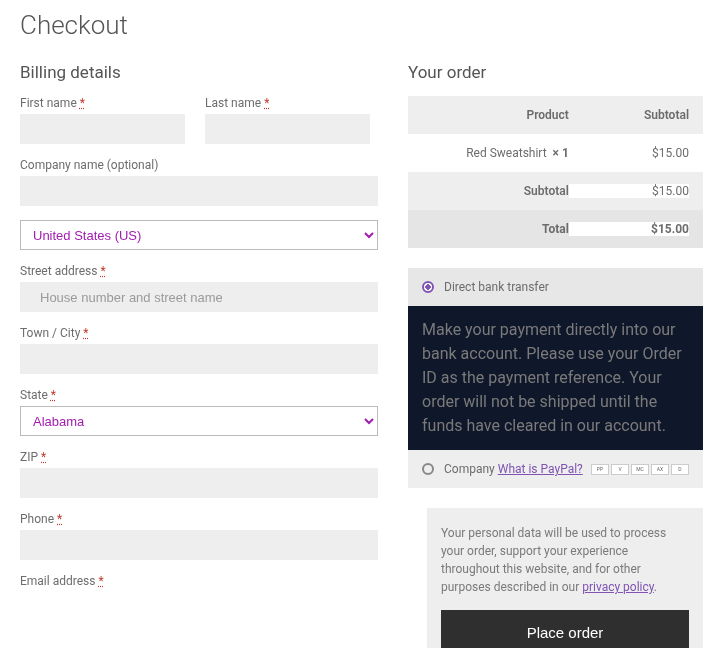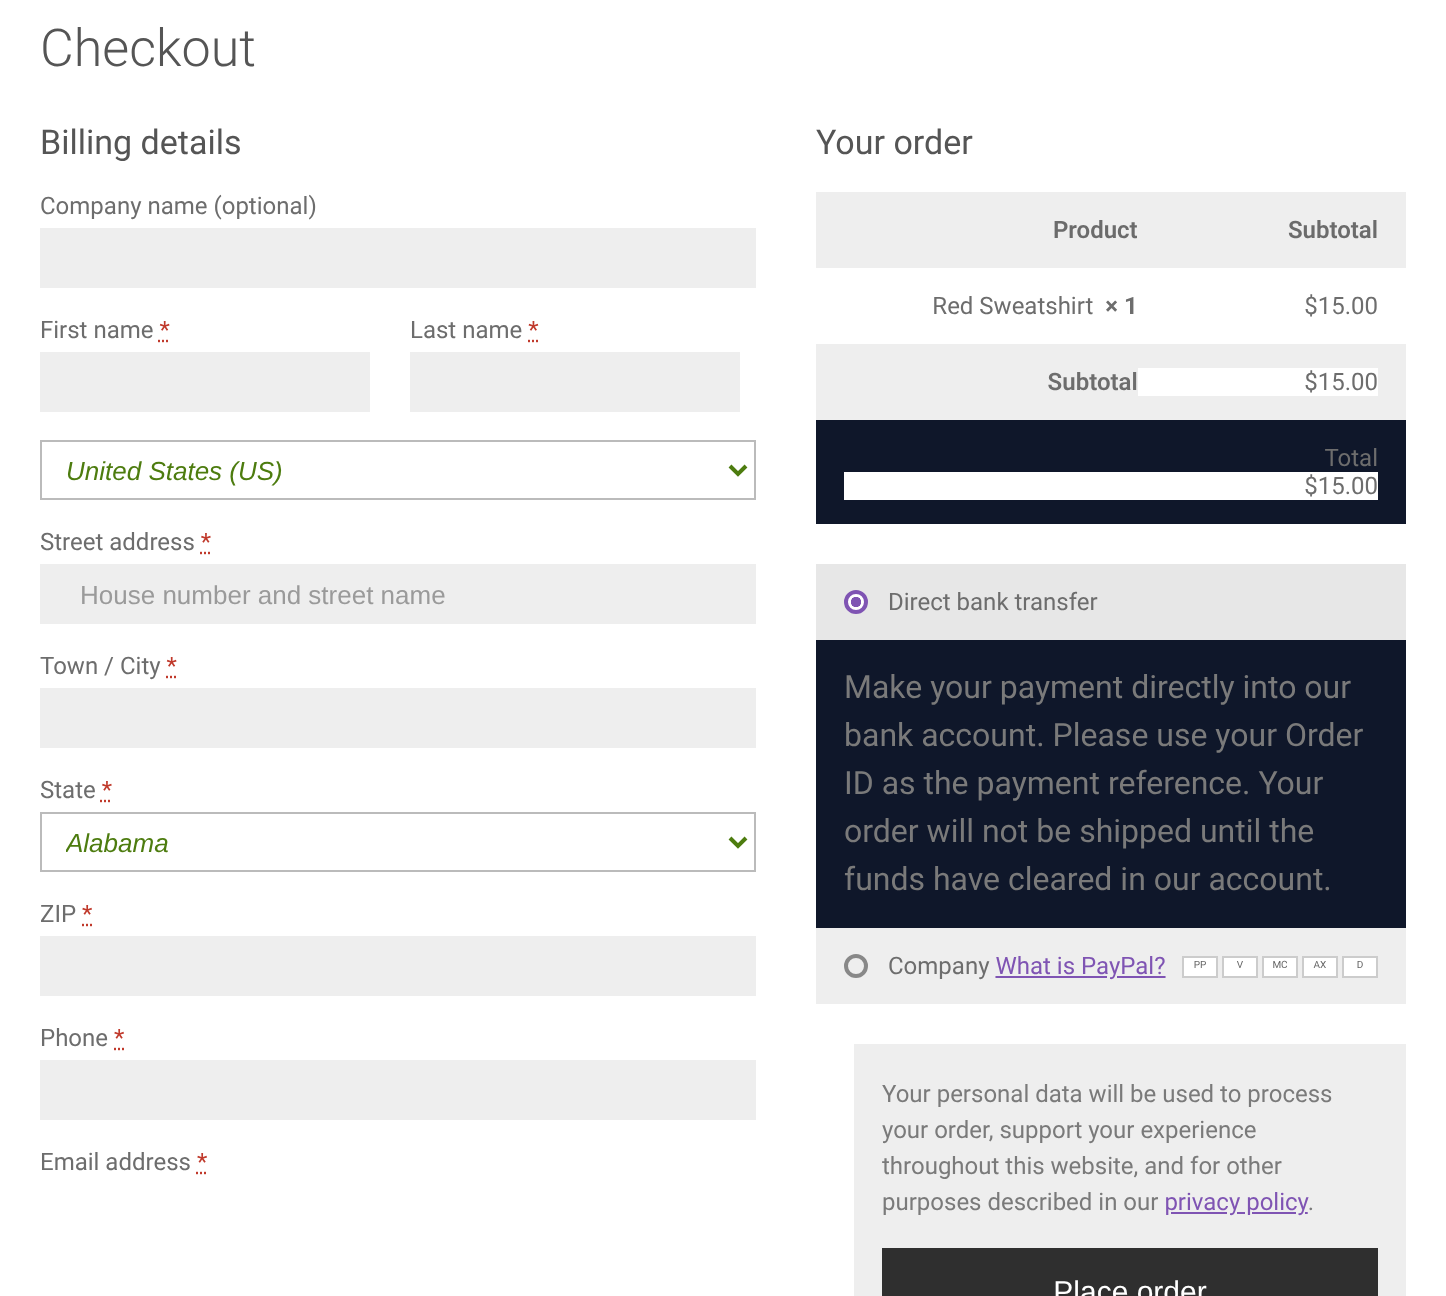--- a/index.html
+++ b/index.html
@@ -21,29 +21,29 @@
   .two > div { flex: 1; }
   label { display: block; font-size: 12px; color: #6d6d6d; margin-bottom: 4px; }
   .req { color: #c0392b; text-decoration: underline dotted; }
   input[type=text], .fake-input {
     width: 100%; background: #eeeeee; border: none; height: 30px;
     padding: 6px 20px; font-size: 13px; color: #a21caf;
   }
   input::placeholder { color: #9a9a9a; }
   select {
     width: 100%; height: 30px; background: #fff; border: 1px solid #bbb;
-    padding: 4px 8px; font-size: 13px; color: #4d7c0f; font-style: italic;
+    padding: 4px 8px; font-size: 13px; color: #a21caf;
   }
   .narrow { max-width: 165px; }
   
   .order-table { width: 100%; }
   .ot-row { display: flex; padding: 12px 14px; font-size: 12px; text-align: right; }
   .ot-head { background: #eeeeee; color: #6b6b6b; font-weight: 600; }
   .ot-sub { background: #eeeeee; font-weight: 600; }
-  .ot-total { background: #0f172a; font-weight: 400; flex-direction: column; }
+  .ot-total { background: #e5e5e5; font-weight: 700; }
   .ot-c1 { flex: 0 0 55%; }
   .ot-c2 { flex: 1; }
   .qty { font-weight: 700; }
   
   .pay-box { margin-top: 20px; background: #eeeeee; }
   .pay-row { display: flex; align-items: center; padding: 12px 14px; font-size: 12px; }
   .pay-row.sel { background: #e7e7e7; }
   .radio { width: 12px; height: 12px; border-radius: 50%; border: 2px solid #888; margin-right: 10px; flex-shrink: 0; }
   .radio.on { border-color: #7f54b3; background: radial-gradient(circle, #7f54b3 0 45%, #fff 46% 100%); border-width: 2px; }
   .pay-desc { padding: 12px 14px; font-size: 16px; color: #7a7a7a; line-height: 1.5; background: #0f172a; }
@@ -60,34 +60,34 @@
 </style>
 </head>
 <body>
 
 <h1>Checkout</h1>
 
 <div class="cols">
   <div class="left">
     <h3>Billing details</h3>
 
-    <div class="row">
-      <label>Company name (optional)</label>
-      <input type="text" style="">
-    </div>
-
     <div class="row two">
       <div class="narrow">
         <label><span>First name</span> <span class="req">*</span></label>
         <input type="text" style="">
       </div>
       <div class="narrow">
         <label><span>Last name</span> <span class="req">*</span></label>
         <input type="text" style="">
       </div>
+    </div>
+
+    <div class="row">
+      <label>Company name (optional)</label>
+      <input type="text" style="">
     </div>
 
     <div class="row">
       <select>
         <option>United States (US)</option>
       </select>
     </div>
 
     <div class="row">
       <label><span>Street address</span> <span class="req">*</span></label>

